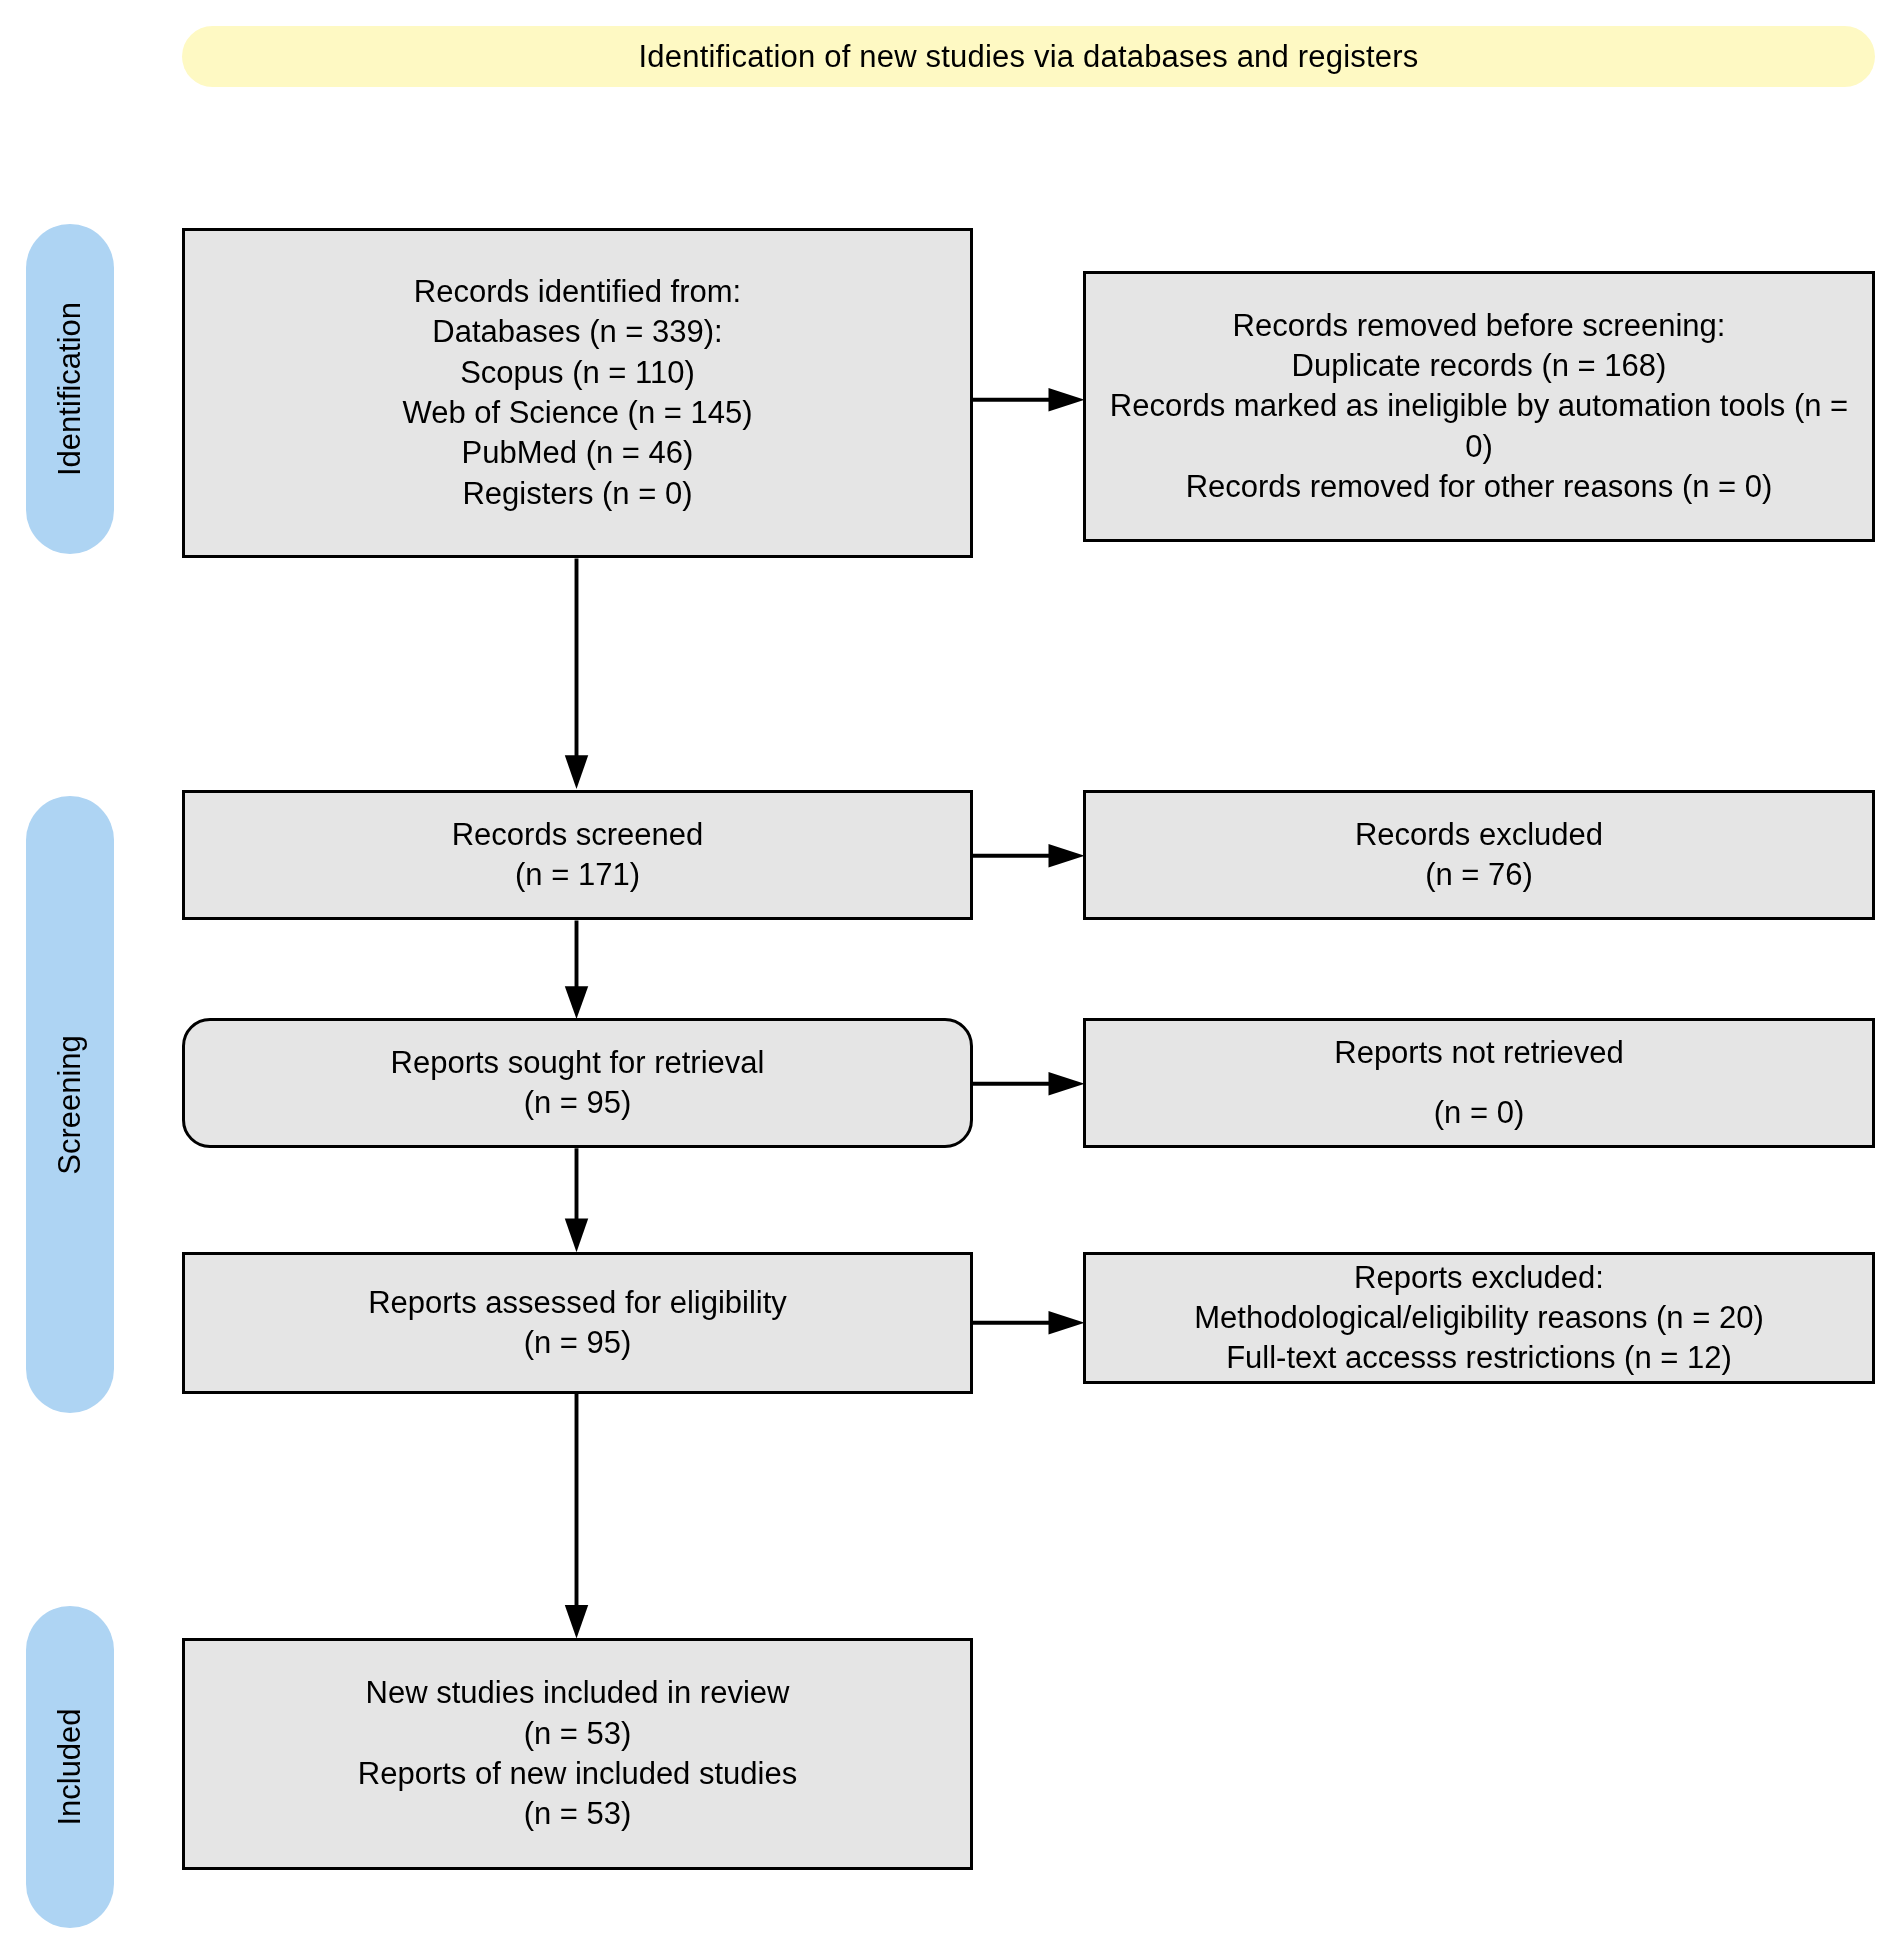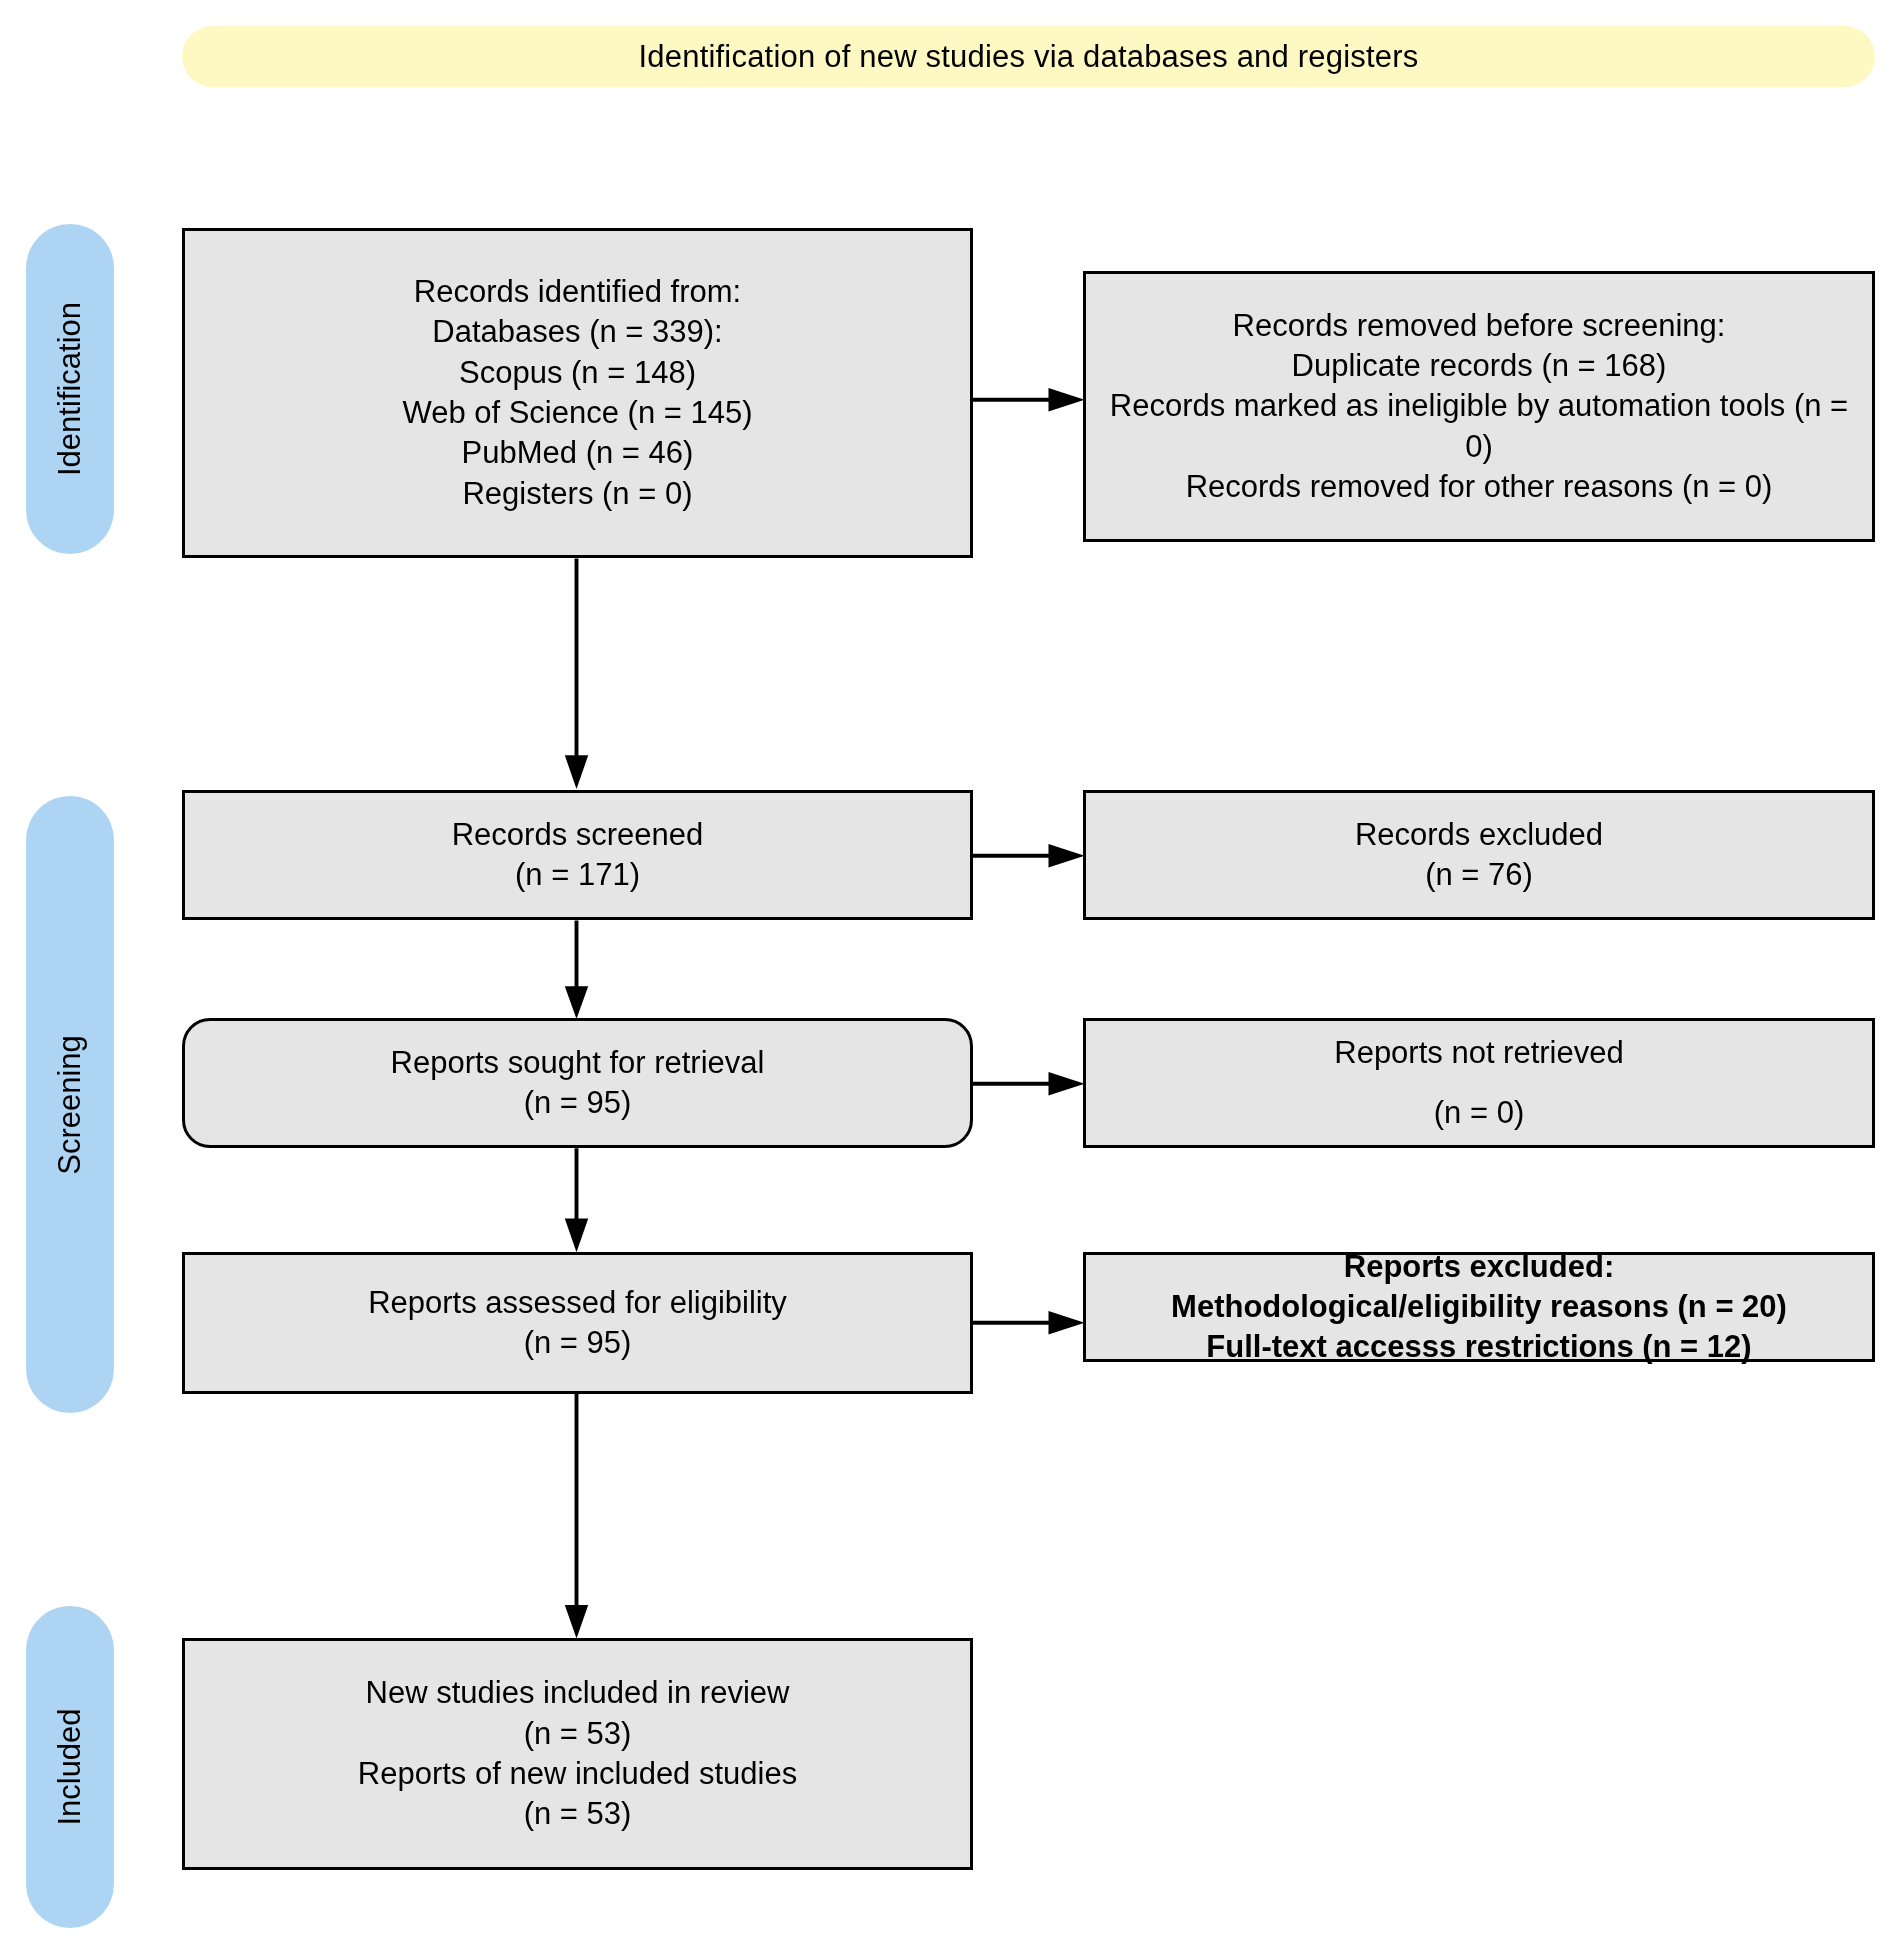--- a/index.html
+++ b/index.html
@@ -82,21 +82,21 @@
   #box-identified        { left: 182px;  top: 228px;  width: 791px; height: 330px; }
   #box-screened          { left: 182px;  top: 790px; height: 130px; width: 791px; }
   #box-sought            { left: 182px;  top: 1018px; height: 130px; width: 791px; border-radius: 28px; }
   #box-assessed          { left: 182px;  top: 1252px; height: 142px; width: 791px; }
   #box-included          { left: 182px;  top: 1638px; height: 232px; width: 791px; }
 
   
   #box-removed           { left: 1083px; top: 271px;  width: 792px; height: 271px; }
   #box-excluded-records  { left: 1083px; top: 790px; width: 792px; height: 130px; }
   #box-not-retrieved     { left: 1083px; top: 1018px; width: 792px; height: 130px; gap: 19px; }
-  #box-reports-excluded  { left: 1083px; top: 1252px; width: 792px; height: 110px; font-weight: bold; }
+  #box-reports-excluded  { left: 1083px; top: 1252px; width: 792px; height: 132px; }
 
   
   .conn {
     position: absolute;
     pointer-events: none;
   }
   .conn svg { display: block; }
 </style>
 </head>
 <body>
@@ -169,21 +169,21 @@
   <div class="conn" style="left:564px; top:1393px;">
     <svg width="25" height="248" viewBox="0 0 32 315">
       <line x1="16" y1="0" x2="16" y2="278" stroke="#000" stroke-width="5"></line>
       <polygon points="1,270 31,270 16,313" fill="#000"></polygon>
     </svg>
   </div>
 
   <div class="flow-box" id="box-identified">
     <div class="flow-line">Records identified from:</div>
     <div class="flow-line">Databases (n = 339):</div>
-    <div class="flow-line">Scopus (n = 148)</div>
+    <div class="flow-line">Scopus (n = 110)</div>
     <div class="flow-line">Web of Science (n = 145)</div>
     <div class="flow-line">PubMed (n = 46)</div>
     <div class="flow-line">Registers (n = 0)</div>
   </div>
 
   <div class="flow-box" id="box-screened">
     <div class="flow-line">Records screened</div>
     <div class="flow-line">(n = 171)</div>
   </div>
 

